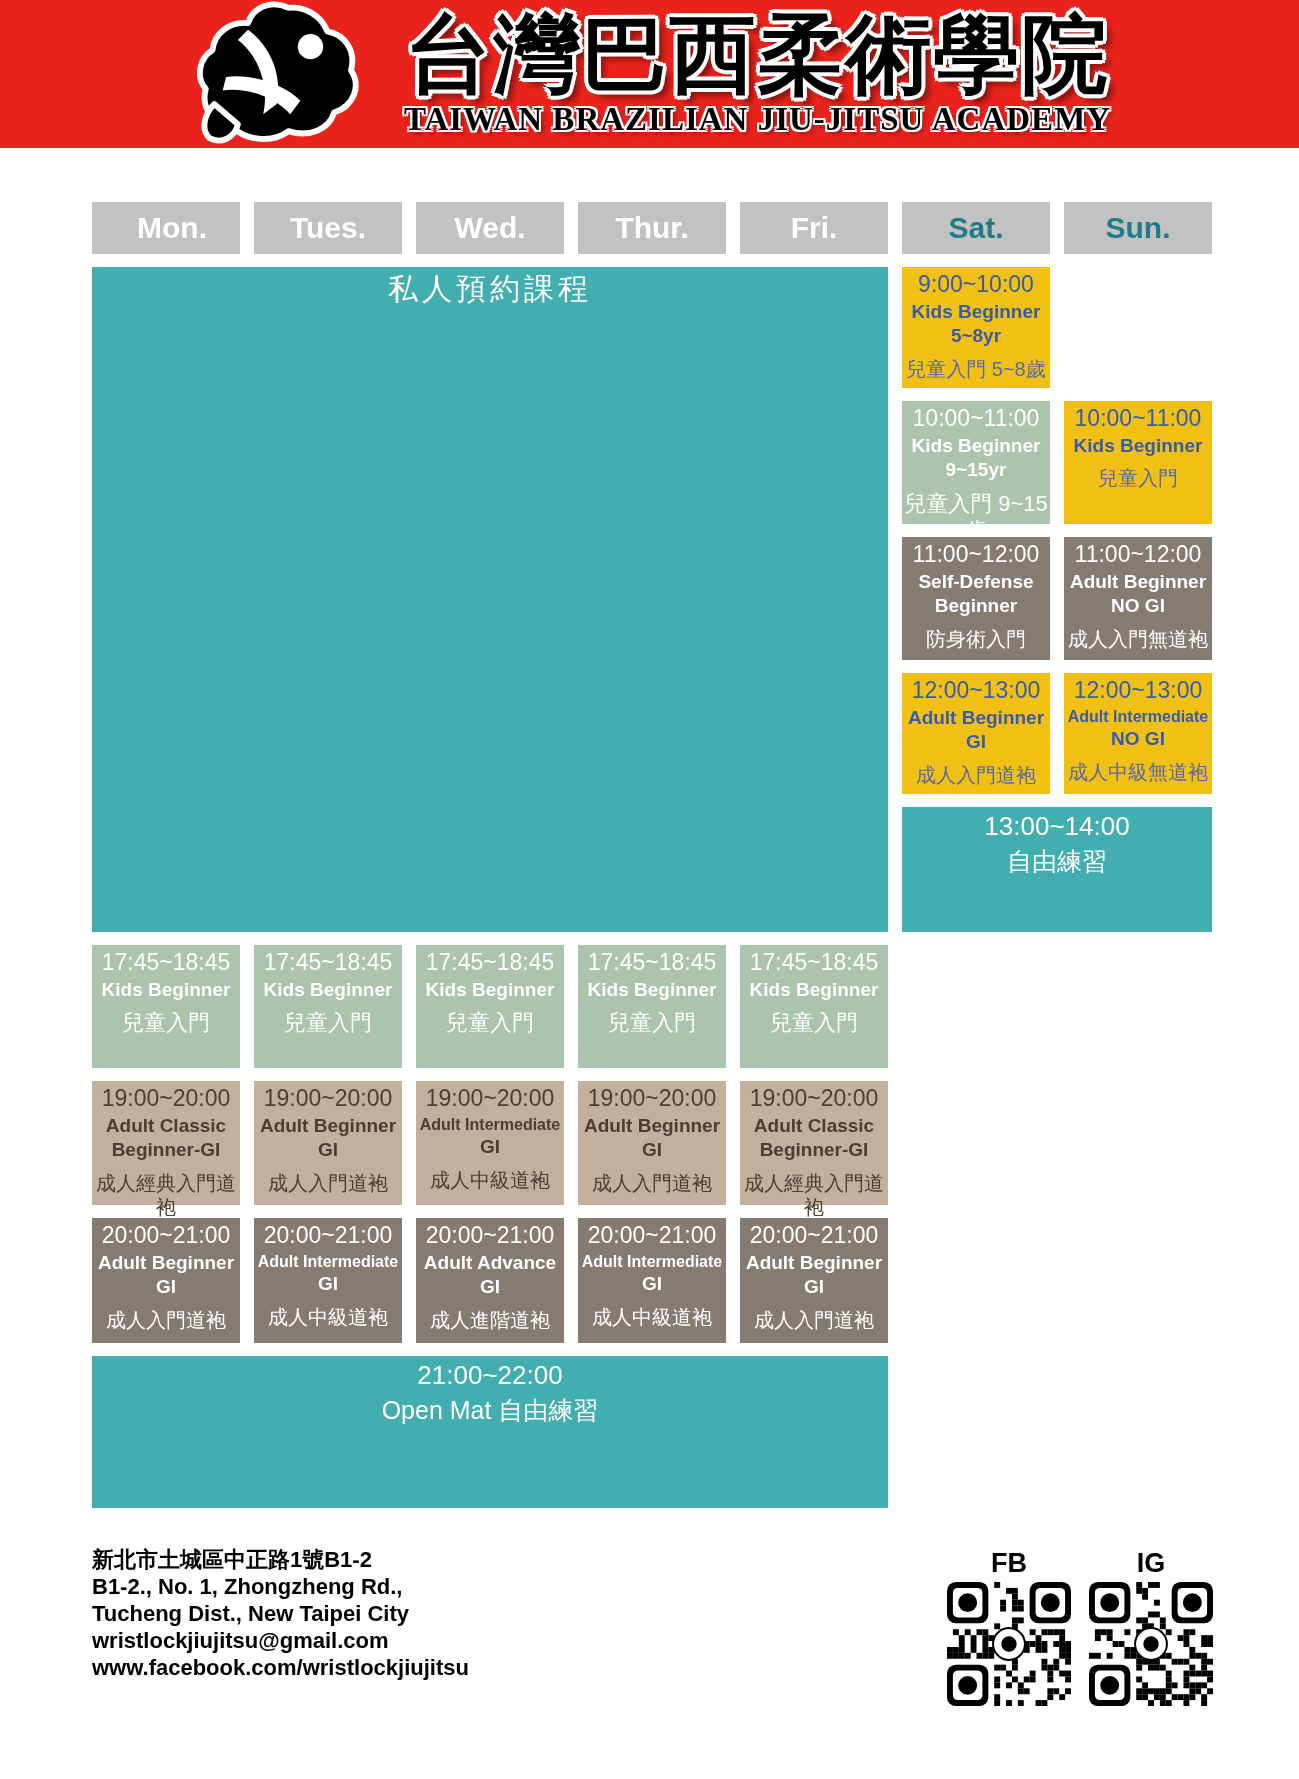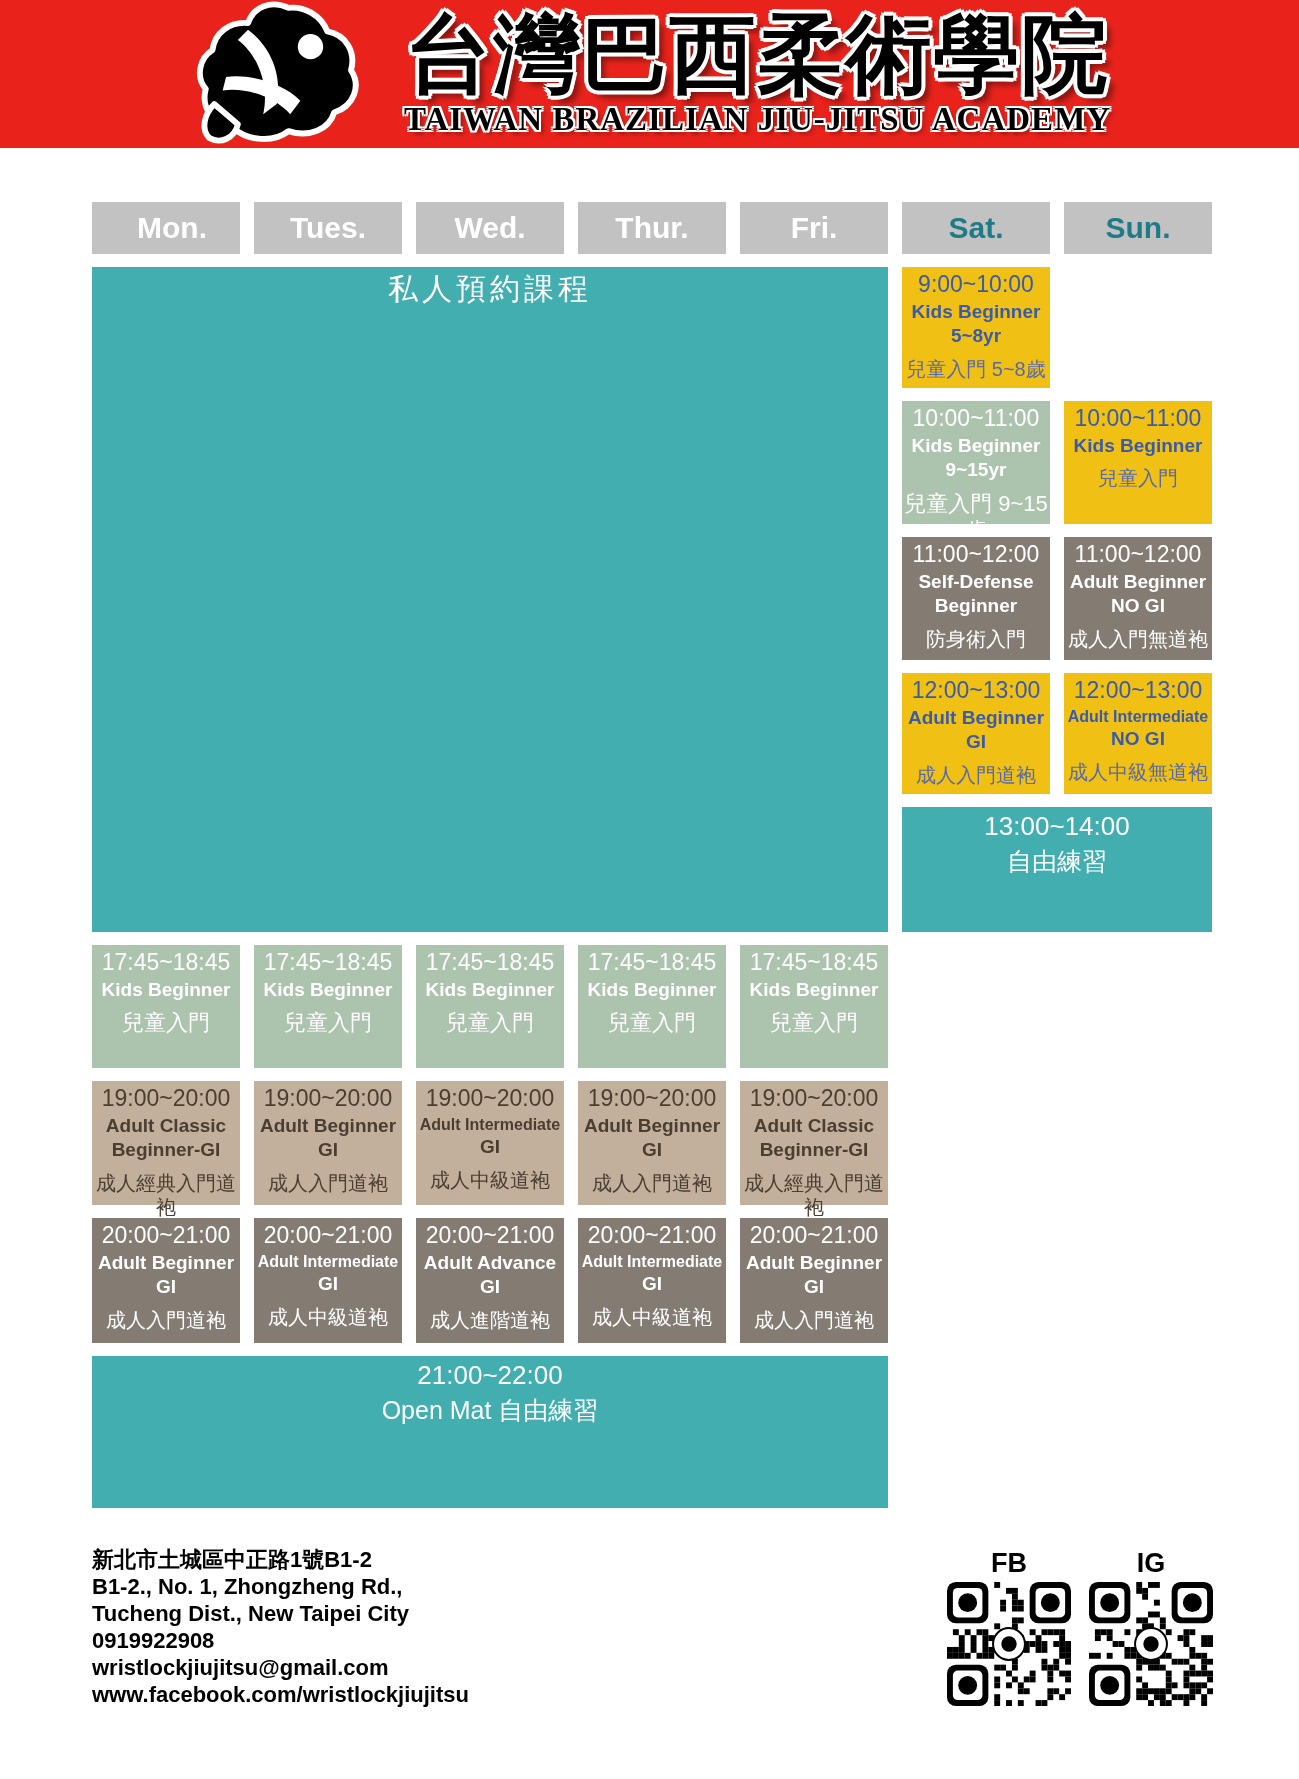--- a/index.html
+++ b/index.html
@@ -228,21 +228,20 @@
       <div class="time">21:00~22:00</div>
       <div class="zh">Open Mat 自由練習</div>
     </div>
   </div>
 
 <div class="footer">
   <div class="contact">
       <div>新北市土城區中正路1號B1-2</div>
       <div>B1-2., No. 1, Zhongzheng Rd.,</div>
       <div>Tucheng Dist., New Taipei City</div>
-      <div>0919922908</div>
       <div>wristlockjiujitsu@gmail.com</div>
       <div>www.facebook.com/wristlockjiujitsu</div>
     </div>
   <div class="qr-area">
       <div class="qr-wrap">
         <div class="qr-label">FB</div>
         <svg viewBox="0 0 126 126">
           <rect width="100%" height="100%" fill="#fff"></rect>
           <g fill="#000">
             <rect x="48" y="0" width="6" height="6"></rect>

